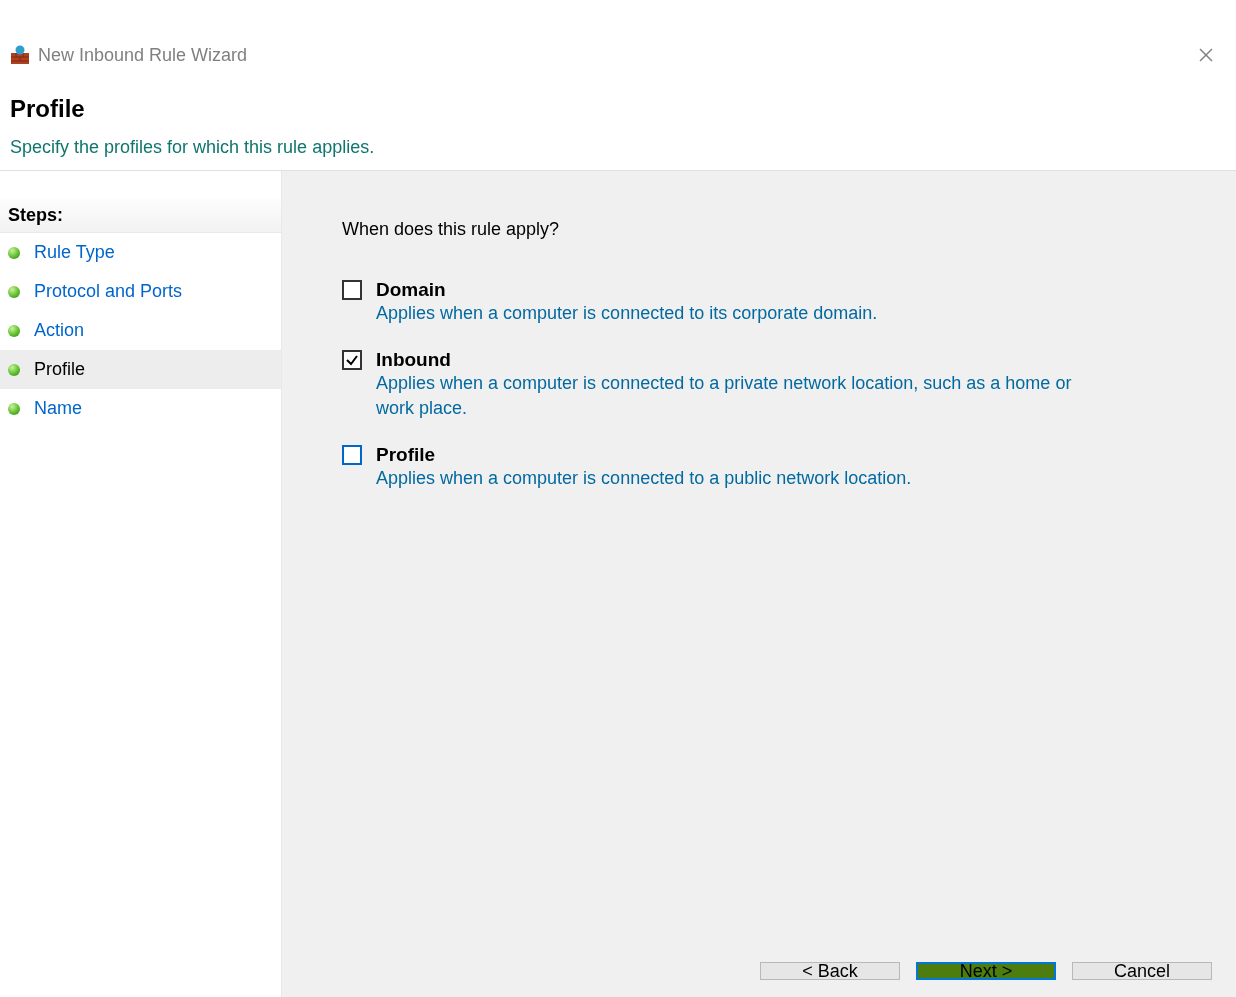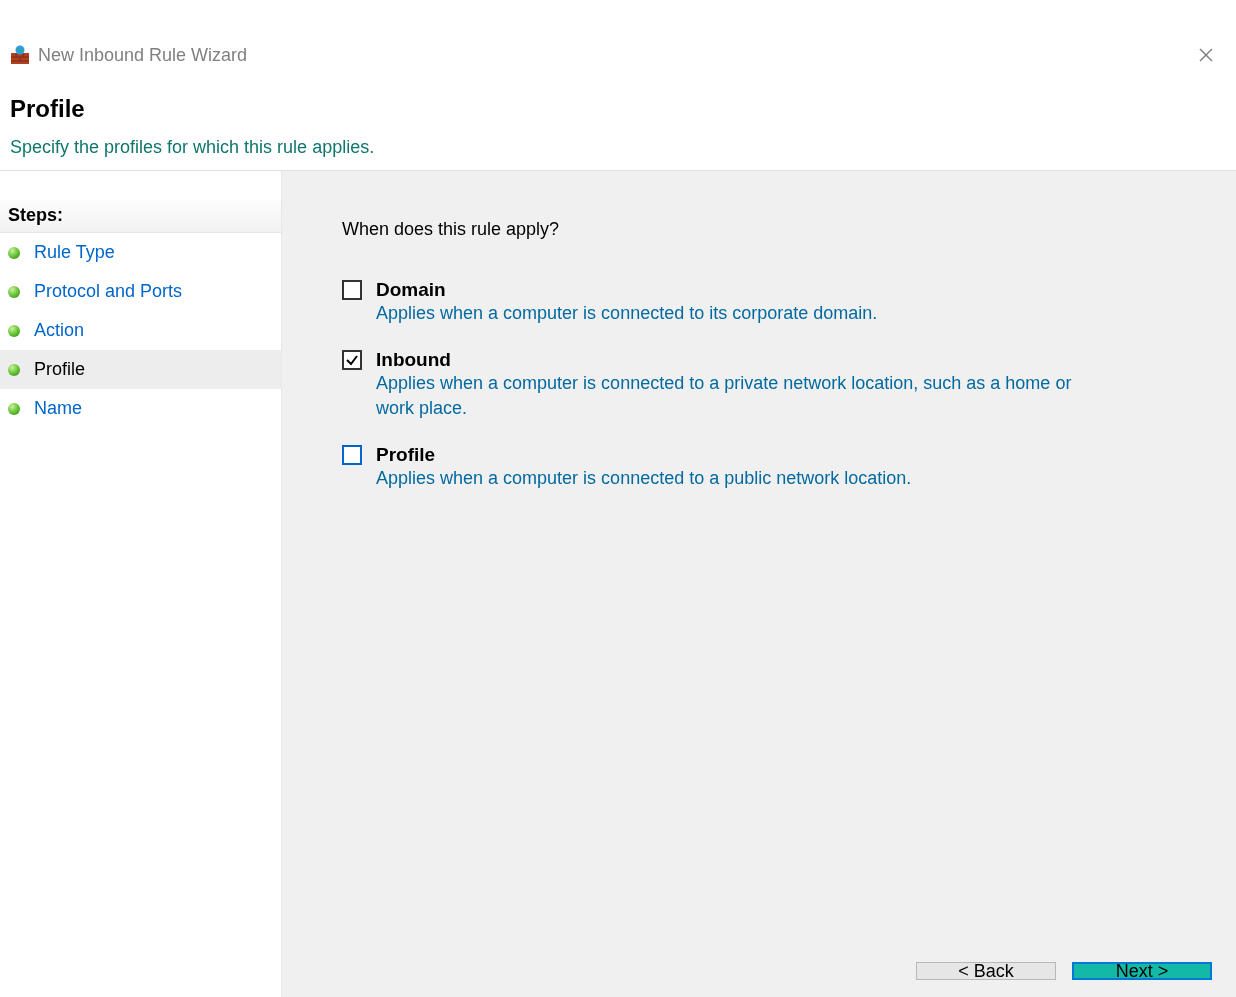--- a/index.html
+++ b/index.html
@@ -151,21 +151,21 @@
   background: #e6e6e6;
   border: 1px solid #b8b8b8;
   cursor: pointer;
   display: inline-flex;
   align-items: center;
   justify-content: center;
   font-family: inherit;
 }
 .btn.default {
   border: 2px solid #0078d7;
-  background: #14b8a6;
+  background: #4d7c0f;
 }
 </style>
 </head>
 <body>
 
 <div class="titlebar">
   <span class="app-icon">
     <svg viewBox="0 0 20 20" width="20" height="20">
       <rect x="1" y="8" width="18" height="11" fill="#b04020"></rect>
       <line x1="1" y1="12" x2="19" y2="12" stroke="#7a2a14" stroke-width="1"></line>
@@ -249,15 +249,16 @@
           
         </span>
         <span class="option-title">Profile</span>
       </div>
       <div class="option-desc">Applies when a computer is connected to a public network location.</div>
     </div>
 
     <div class="buttons">
       <button class="btn">&lt; Back</button>
       <button class="btn default">Next &gt;</button>
+      <button class="btn">Cancel</button>
     </div>
   </div>
 </div>
 
 </body></html>

